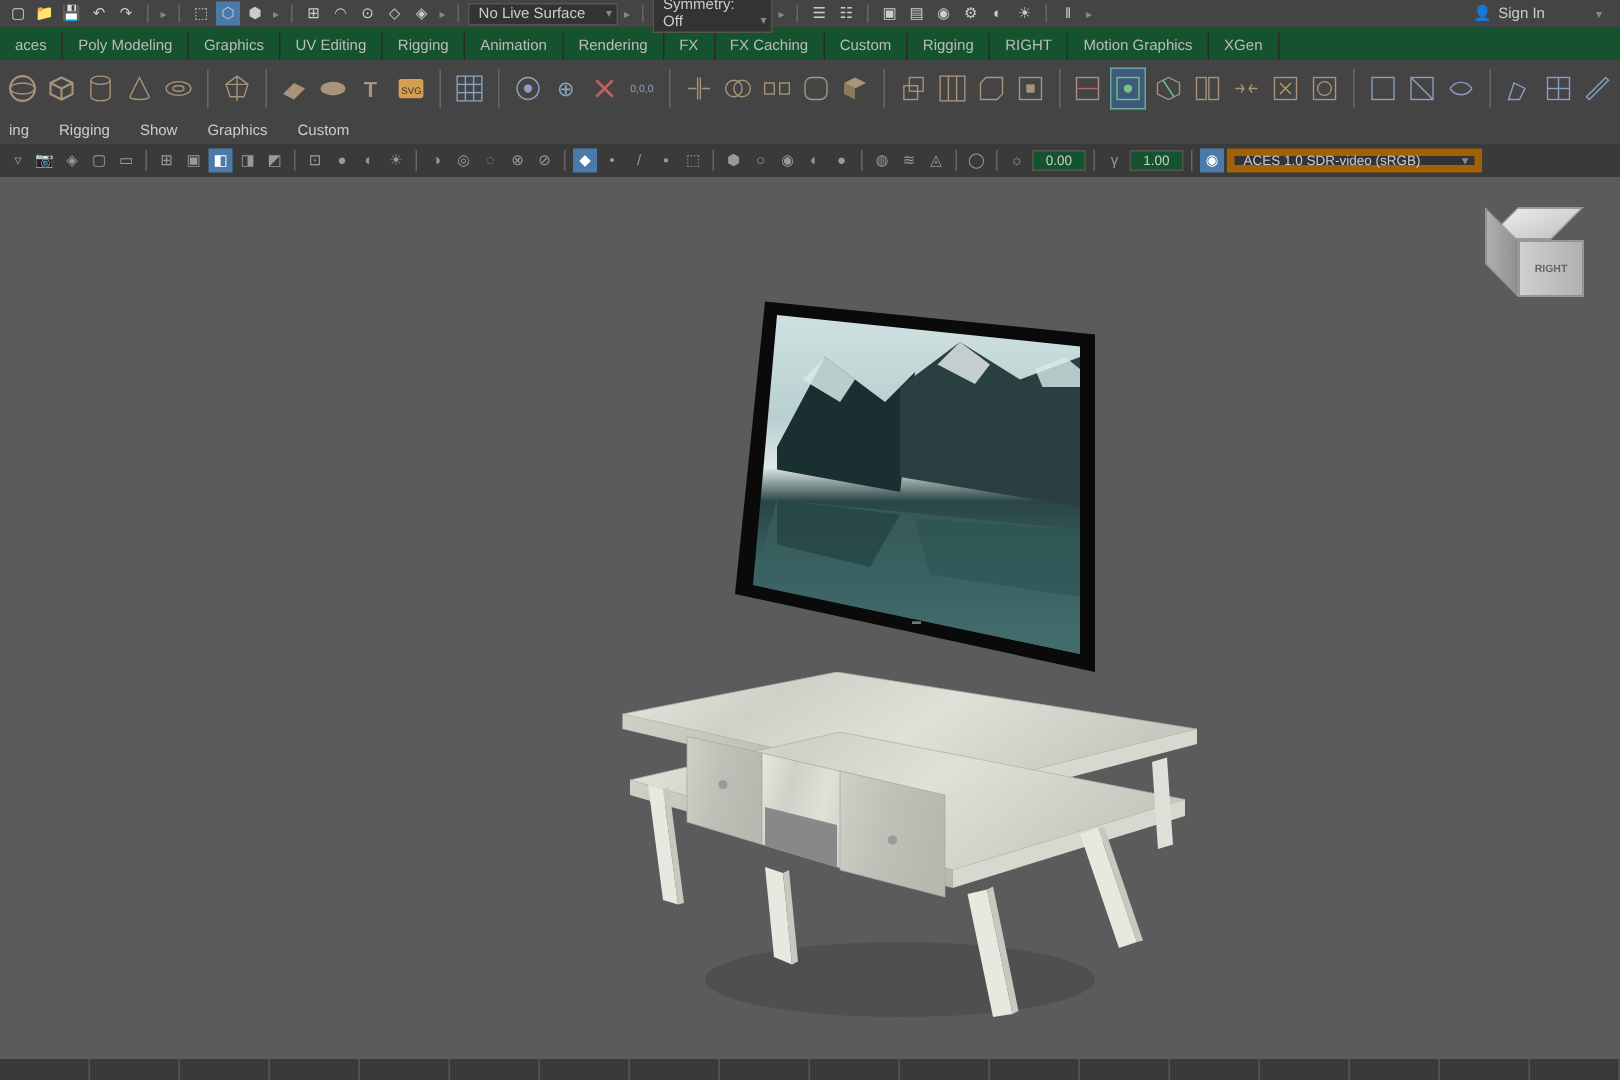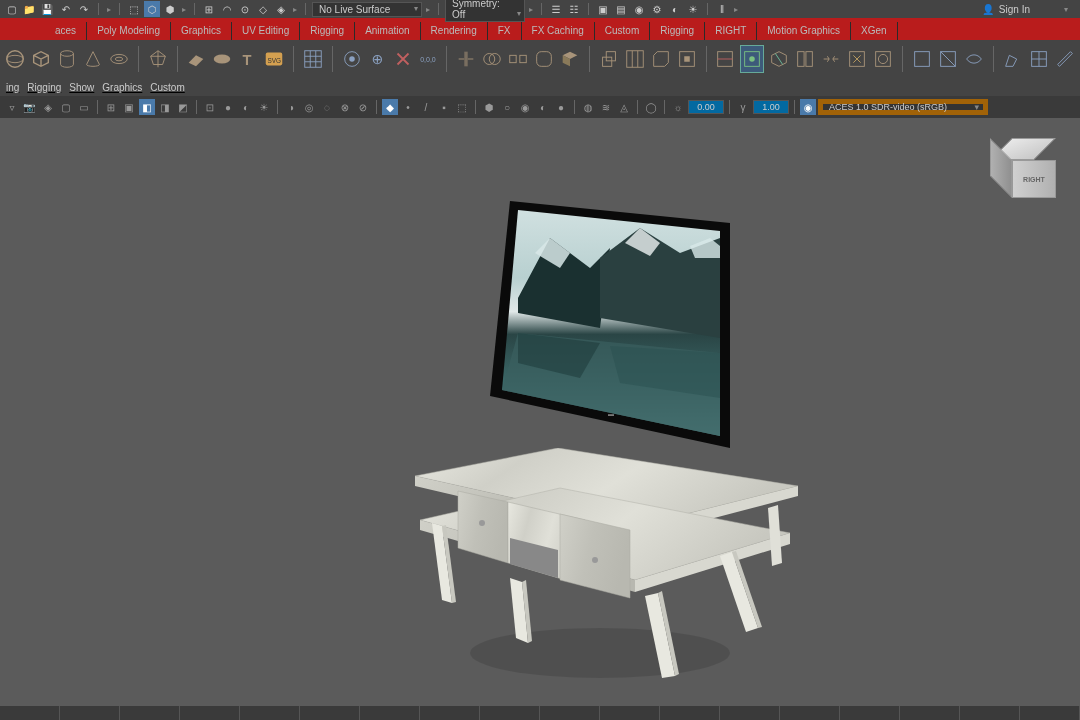--- a/index.html
+++ b/index.html
@@ -9,40 +9,40 @@
 .top-toolbar { height: 18px; background: #444; display: flex; align-items: center; padding: 0 4px; gap: 2px; }
 .top-toolbar .icon-btn { width: 16px; height: 16px; display: flex; align-items: center; justify-content: center; color: #ccc; font-size: 10px; cursor: pointer; }
 .top-toolbar .sep { width: 1px; height: 12px; background: #666; margin: 0 4px; }
 .top-toolbar .arrow { color: #888; font-size: 8px; margin: 0 2px; }
 .dropdown-field { background: #333; color: #ccc; font-size: 10px; padding: 1px 16px 1px 6px; border: 1px solid #555; position: relative; cursor: pointer; }
 .dropdown-field::after { content: "▾"; position: absolute; right: 3px; color: #888; font-size: 8px; }
 .signin { margin-left: auto; display: flex; align-items: center; gap: 4px; color: #ccc; font-size: 10px; padding: 0 8px; cursor: pointer; }
 .signin .arrow-down { color: #888; font-size: 8px; margin-left: 30px; }
 
 
-.tabs-row { height: 22px; background: #b91c1c; display: flex; align-items: flex-end; padding-left: 45px; }
+.tabs-row { height: 22px; background: #14532d; display: flex; align-items: flex-end; }
 .tab { padding: 3px 10px 4px; color: #bbb; font-size: 10px; cursor: pointer; border-right: 1px solid #2a2a2a; }
 
 
 .shelf { height: 38px; background: #444; display: flex; align-items: center; padding: 0 4px; gap: 4px; }
 .shelf-btn { width: 28px; height: 28px; display: flex; align-items: center; justify-content: center; cursor: pointer; color: #aaa; position: relative; }
 .shelf-btn.sel { background: #3d5a7a; border: 1px solid #6a9; }
 .shelf-btn svg { width: 22px; height: 22px; }
 .shelf-sep { width: 1px; height: 26px; background: #666; margin: 0 4px; }
 
 
-.panel-menu { height: 18px; background: #444; display: flex; align-items: center; padding: 0 6px; gap: 8px; text-decoration: underline; }
+.panel-menu { height: 18px; background: #444; display: flex; align-items: center; padding: 0 6px; gap: 20px; }
 .panel-menu span { color: #ccc; font-size: 10px; cursor: pointer; }
 
 
 .panel-toolbar { height: 22px; background: #3a3a3a; display: flex; align-items: center; padding: 0 4px; gap: 2px; }
 .pt-btn { width: 16px; height: 16px; display: flex; align-items: center; justify-content: center; cursor: pointer; color: #999; font-size: 10px; }
 .pt-btn.active { background: #4a7aaa; color: #fff; }
 .pt-sep { width: 1px; height: 14px; background: #666; margin: 0 3px; }
-.pt-input { width: 36px; height: 14px; background: #0369a1; border: 1px solid #555; color: #ccc; font-size: 9px; text-align: center; }
+.pt-input { width: 36px; height: 14px; background: #14532d; border: 1px solid #555; color: #ccc; font-size: 9px; text-align: center; }
 .color-profile { flex: 0 0 170px; height: 16px; background: #333; border: 5px solid #a16207; color: #ccc; font-size: 9px; padding: 1px 6px; display: flex; align-items: center; position: relative; cursor: pointer; }
 .color-profile::after { content: "▾"; position: absolute; right: 4px; color: #888; }
 
 
 .viewport { position: absolute; top: 118px; left: 0; right: 0; bottom: 14px; background: #5b5b5b; }
 
 
 .viewcube { position: absolute; top: 20px; right: 20px; width: 70px; height: 70px; }
 .cube-top { position: absolute; width: 44px; height: 22px; background: linear-gradient(145deg,#e8e8e8,#c8c8c8); transform: skewX(-45deg); left: 11px; top: 0; border: 1px solid #999; }
 .cube-left { position: absolute; width: 22px; height: 38px; background: linear-gradient(90deg,#b0b0b0,#909090); left: 0; top: 11px; transform: skewY(45deg); border: 1px solid #999; }
@@ -76,21 +76,21 @@
   <div class="icon-btn">⬢</div>
   <div class="arrow">▸</div>
   <div class="sep"></div>
   <div class="icon-btn">⊞</div>
   <div class="icon-btn">◠</div>
   <div class="icon-btn">⊙</div>
   <div class="icon-btn">◇</div>
   <div class="icon-btn">◈</div>
   <div class="arrow">▸</div>
   <div class="sep"></div>
-  <div class="dropdown-field" style="width:110px">No Live Surface</div>
+  <div class="dropdown-field" style="width:100px">No Live Surface</div>
   <div class="arrow">▸</div>
   <div class="sep"></div>
   <div class="dropdown-field" style="width:80px">Symmetry: Off</div>
   <div class="arrow">▸</div>
   <div class="sep"></div>
   <div class="icon-btn">☰</div>
   <div class="icon-btn">☷</div>
   <div class="sep"></div>
   <div class="icon-btn">▣</div>
   <div class="icon-btn">▤</div>

